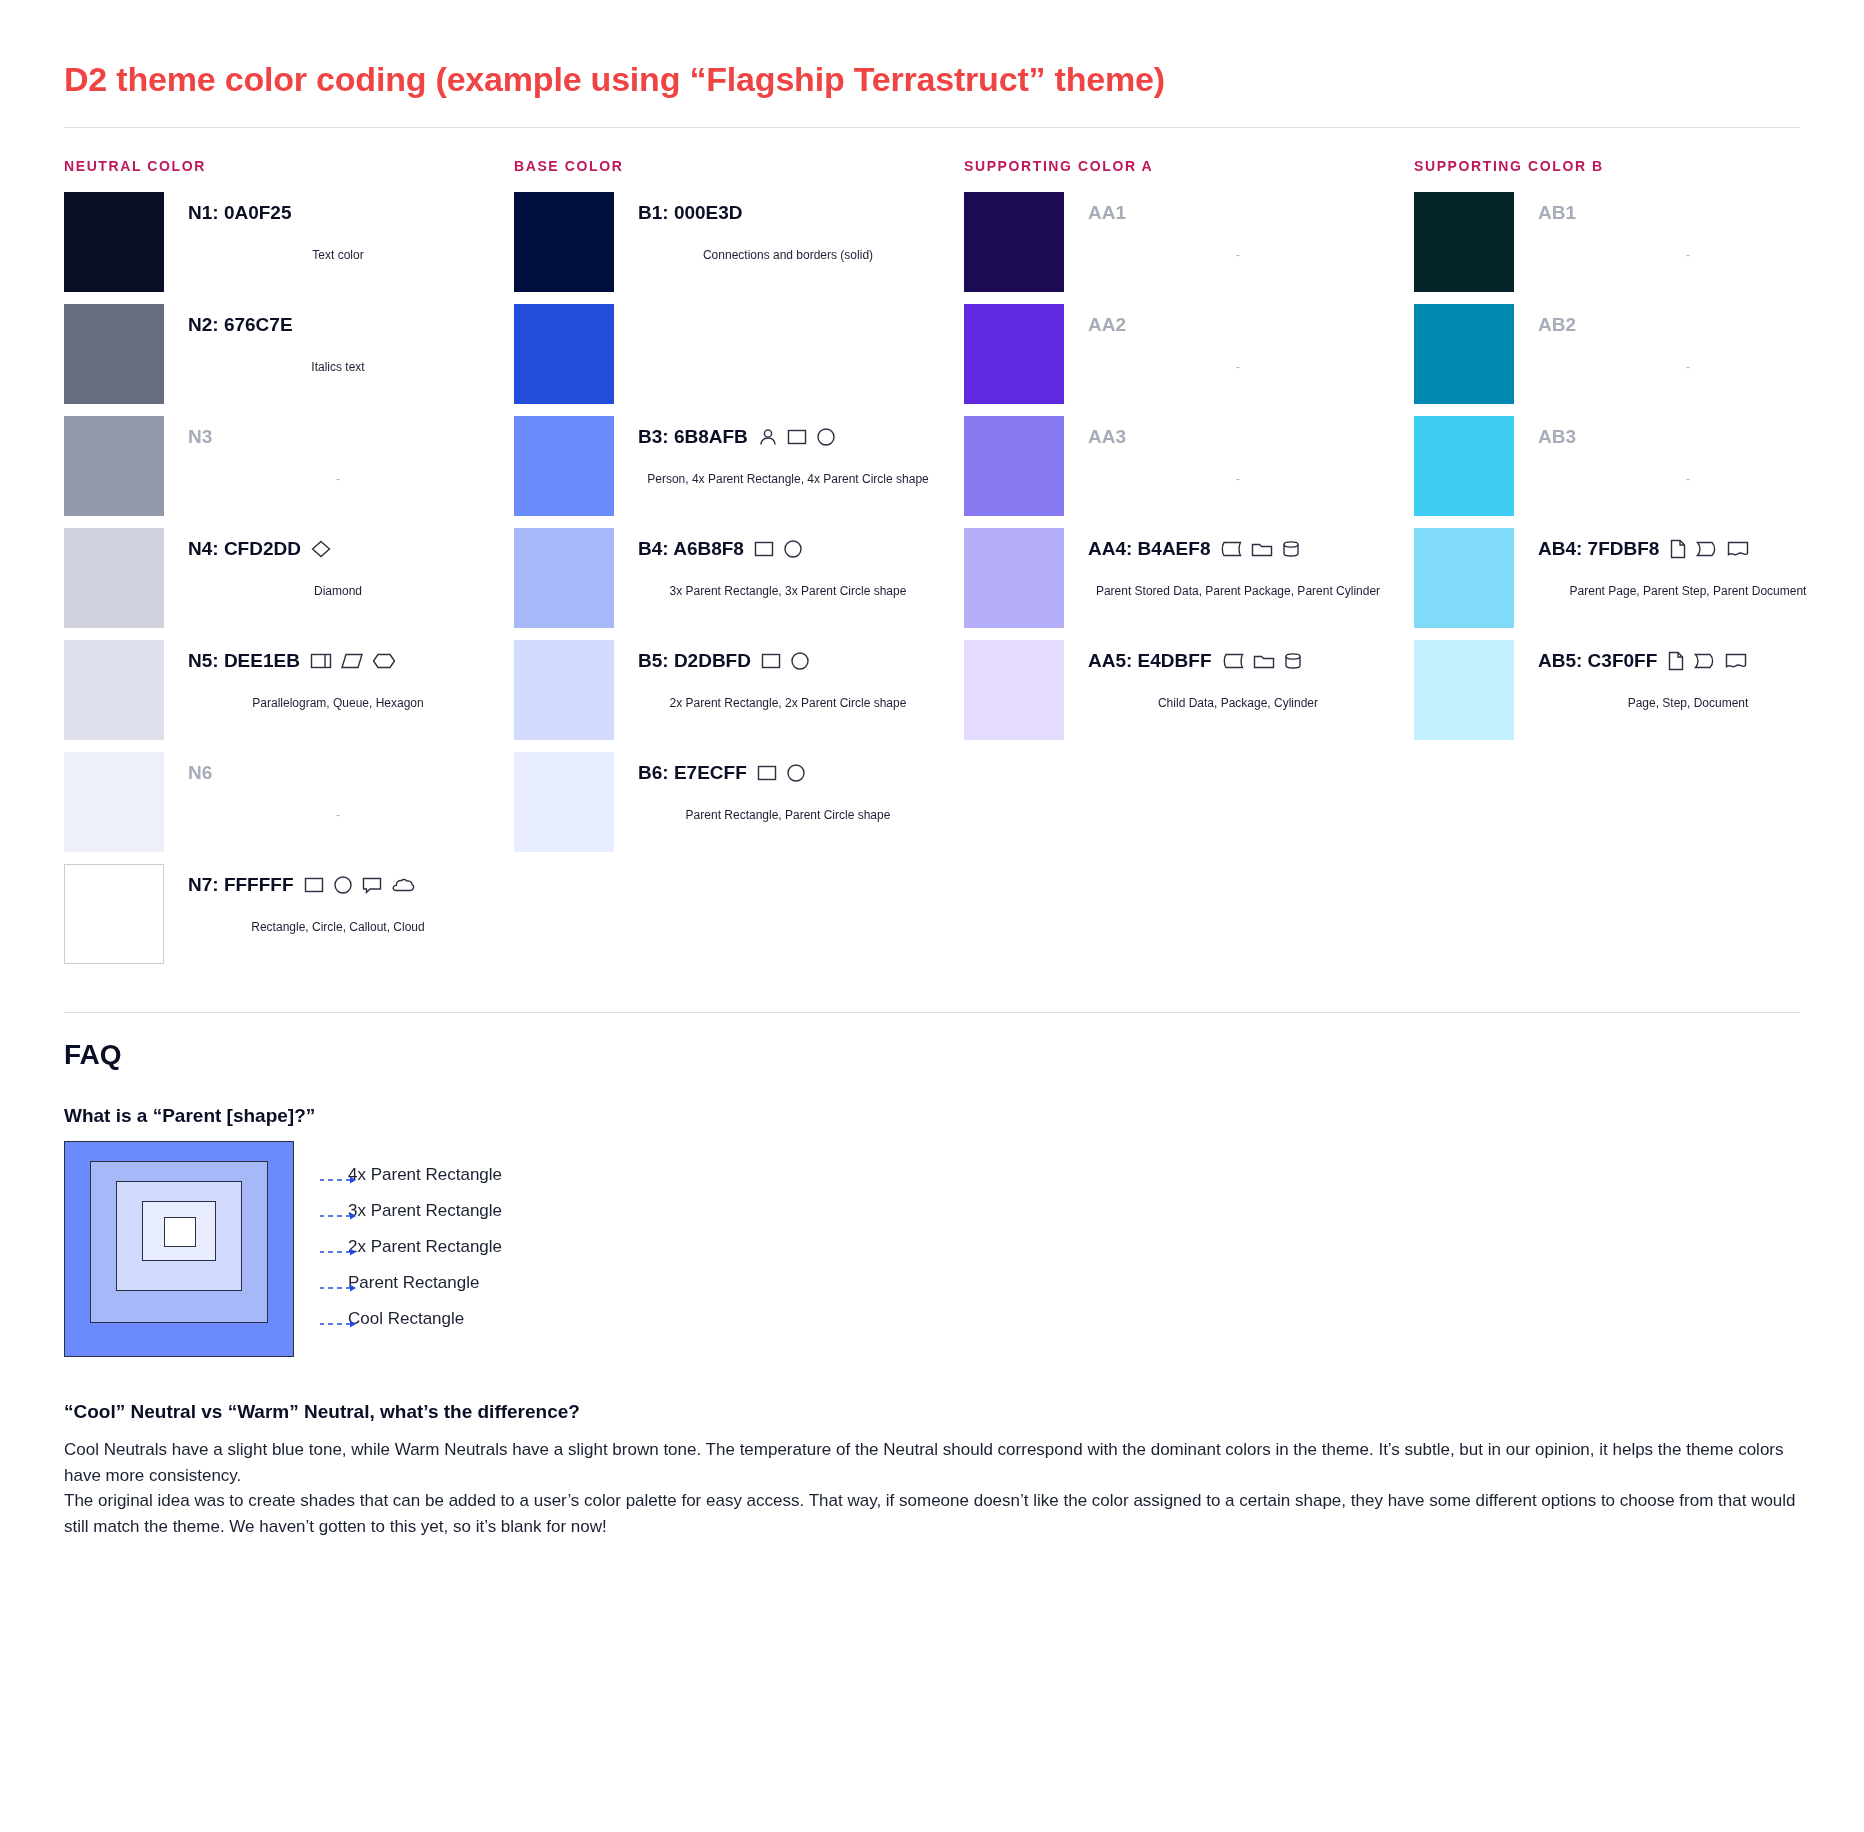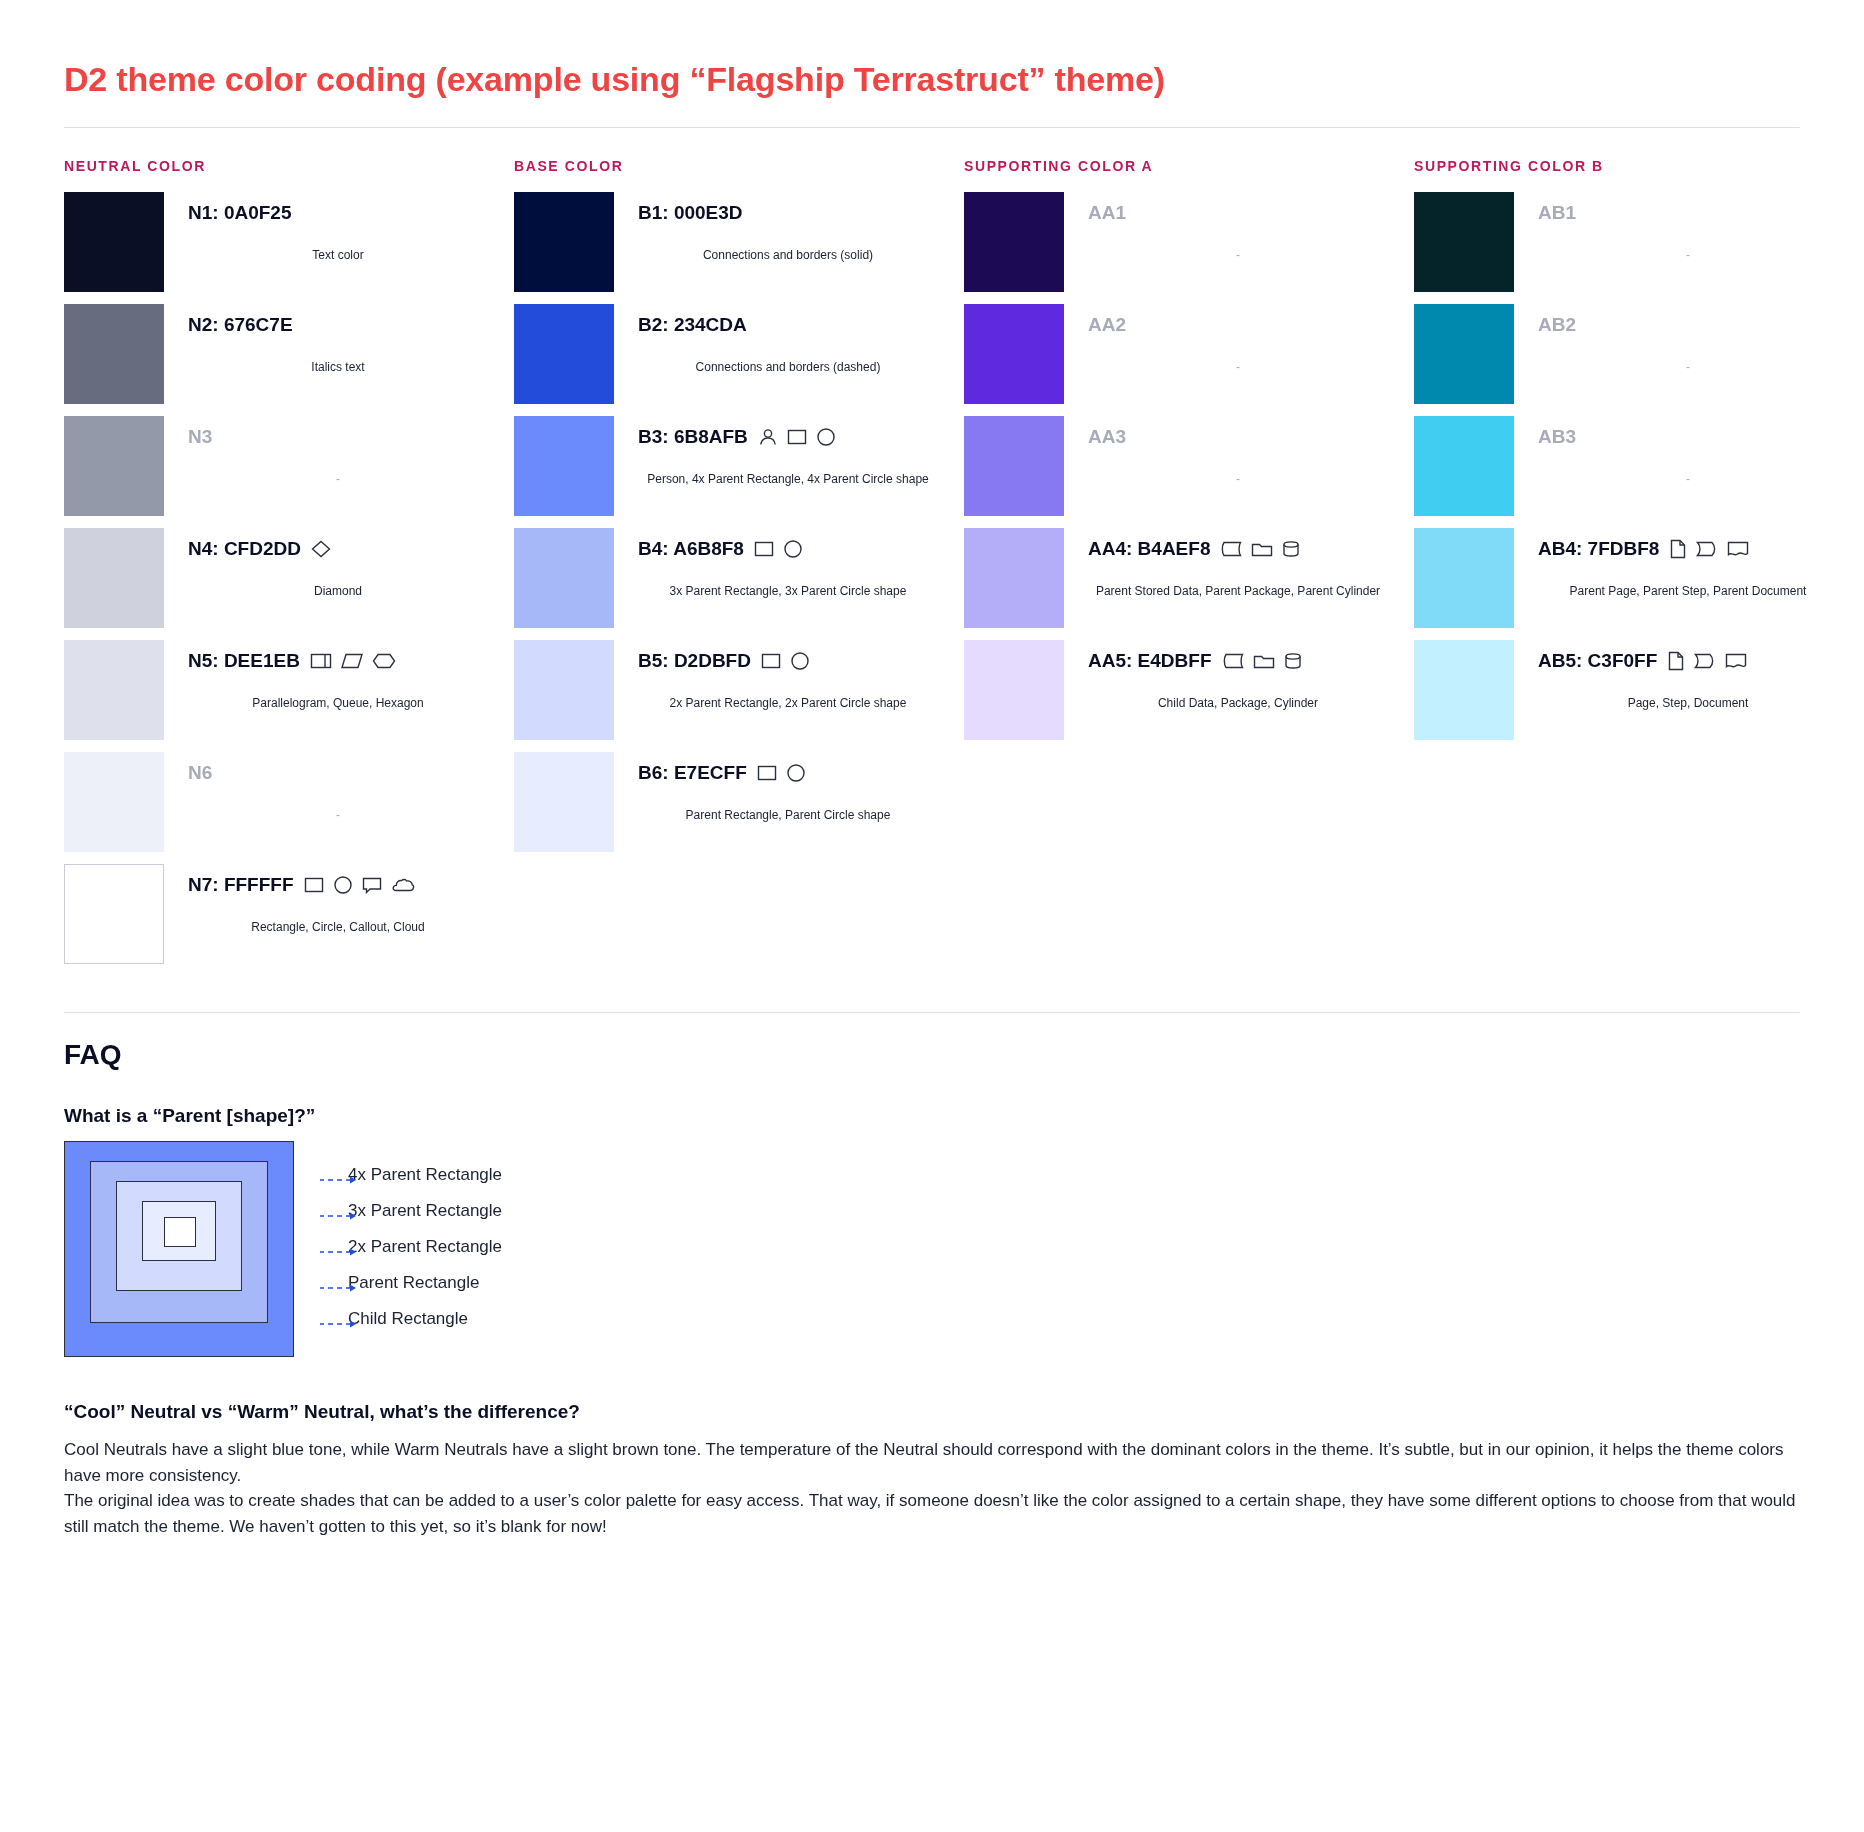--- a/index.html
+++ b/index.html
@@ -268,26 +268,20 @@
           <div class="swatch" style="background: rgb(0, 14, 61);"></div>
           <div class="swatch-text">
             <div class="swatch-label">
               <span>B1: 000E3D</span>
             </div>
             <div class="swatch-desc">Connections and borders (solid)</div>
           </div>
         </div>
         <div class="swatch-row">
           <div class="swatch" style="background: rgb(35, 76, 218);"></div>
-          <div class="swatch-text">
-            <div class="swatch-label">
-              <span>B2: 234CDA</span>
-            </div>
-            <div class="swatch-desc">Connections and borders (dashed)</div>
-          </div>
         </div>
         <div class="swatch-row">
           <div class="swatch" style="background: rgb(107, 138, 251);"></div>
           <div class="swatch-text">
             <div class="swatch-label">
               <span>B3: 6B8AFB</span>
               <span class="icons">
                 <span>
                   <svg width="20" height="18" viewBox="0 0 20 18">
                     <circle cx="10" cy="5.5" r="3.6" stroke="#2b3040" stroke-width="1.4" fill="none"></circle>
@@ -584,21 +578,21 @@
               <line x1="-28" y1="5" x2="30" y2="5" stroke="#234CDA" stroke-width="1.6" stroke-dasharray="5 4"></line>
               <path d="M30 1.5 L36 5 L30 8.5 Z" fill="#234CDA"></path>
             </svg></span>
           <span>Parent Rectangle</span>
         </div>
         <div class="lbl-row">
           <span class="arrow"><svg width="40" height="10" viewBox="0 0 40 10">
               <line x1="-28" y1="5" x2="30" y2="5" stroke="#234CDA" stroke-width="1.6" stroke-dasharray="5 4"></line>
               <path d="M30 1.5 L36 5 L30 8.5 Z" fill="#234CDA"></path>
             </svg></span>
-          <span>Child Rectangle</span>
+          <span>Cool Rectangle</span>
         </div>
       </div>
   </div>
 
   <h3 class="q spaced">“Cool” Neutral vs “Warm” Neutral, what’s the difference?</h3>
   <p class="a">Cool Neutrals have a slight blue tone, while Warm Neutrals have a slight brown tone. The temperature of the Neutral should correspond with the dominant colors in the theme. It’s subtle, but in our opinion, it helps the theme colors have more consistency.</p>
 
   <p class="a">The original idea was to create shades that can be added to a user’s color palette for easy access. That way, if someone doesn’t like the color assigned to a certain shape, they have some different options to choose from that would still match the theme. We haven’t gotten to this yet, so it’s blank for now!</p>
 
 </div>

